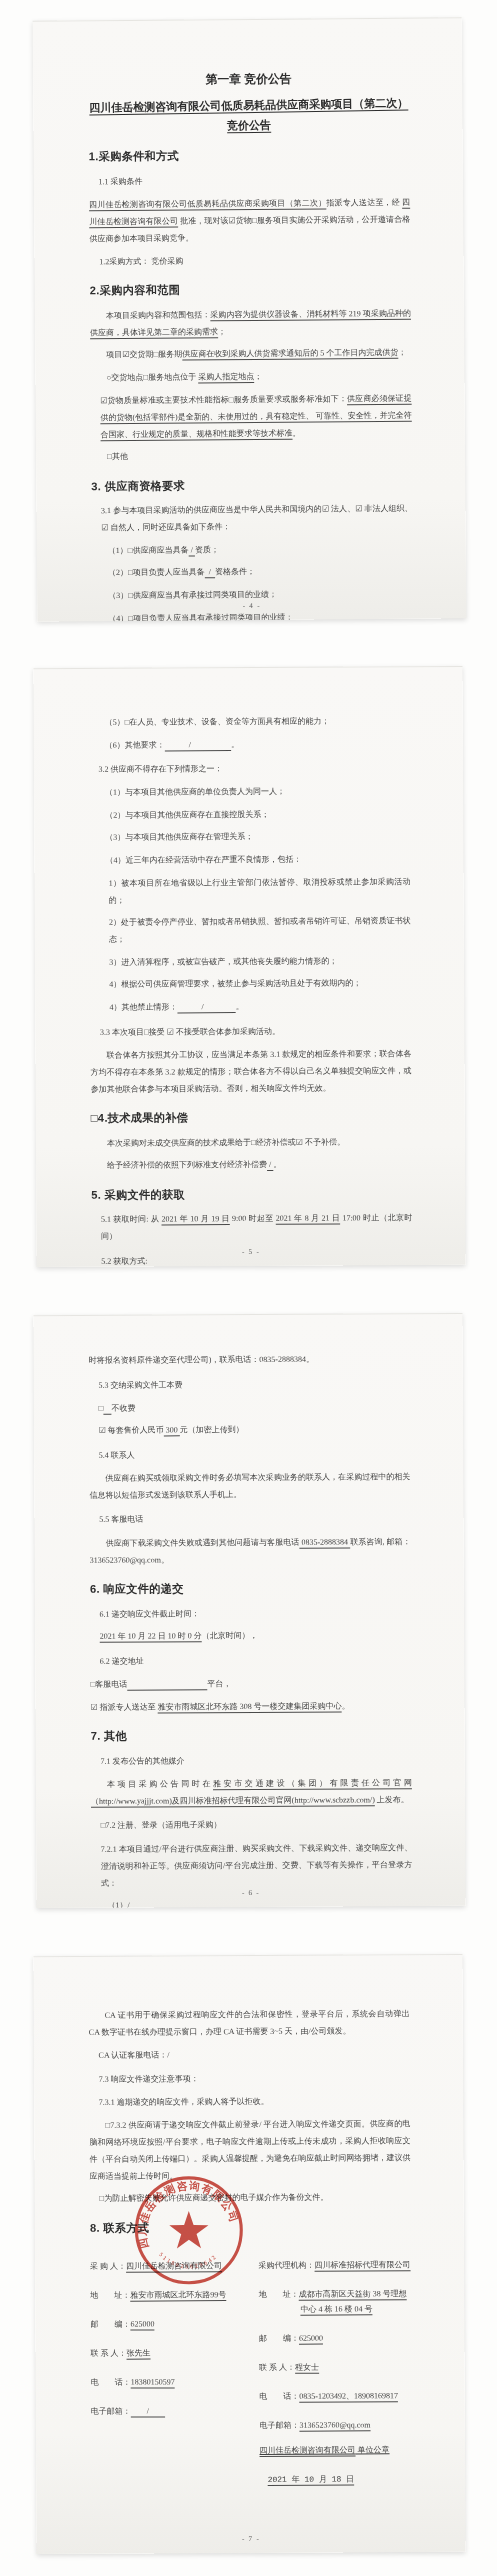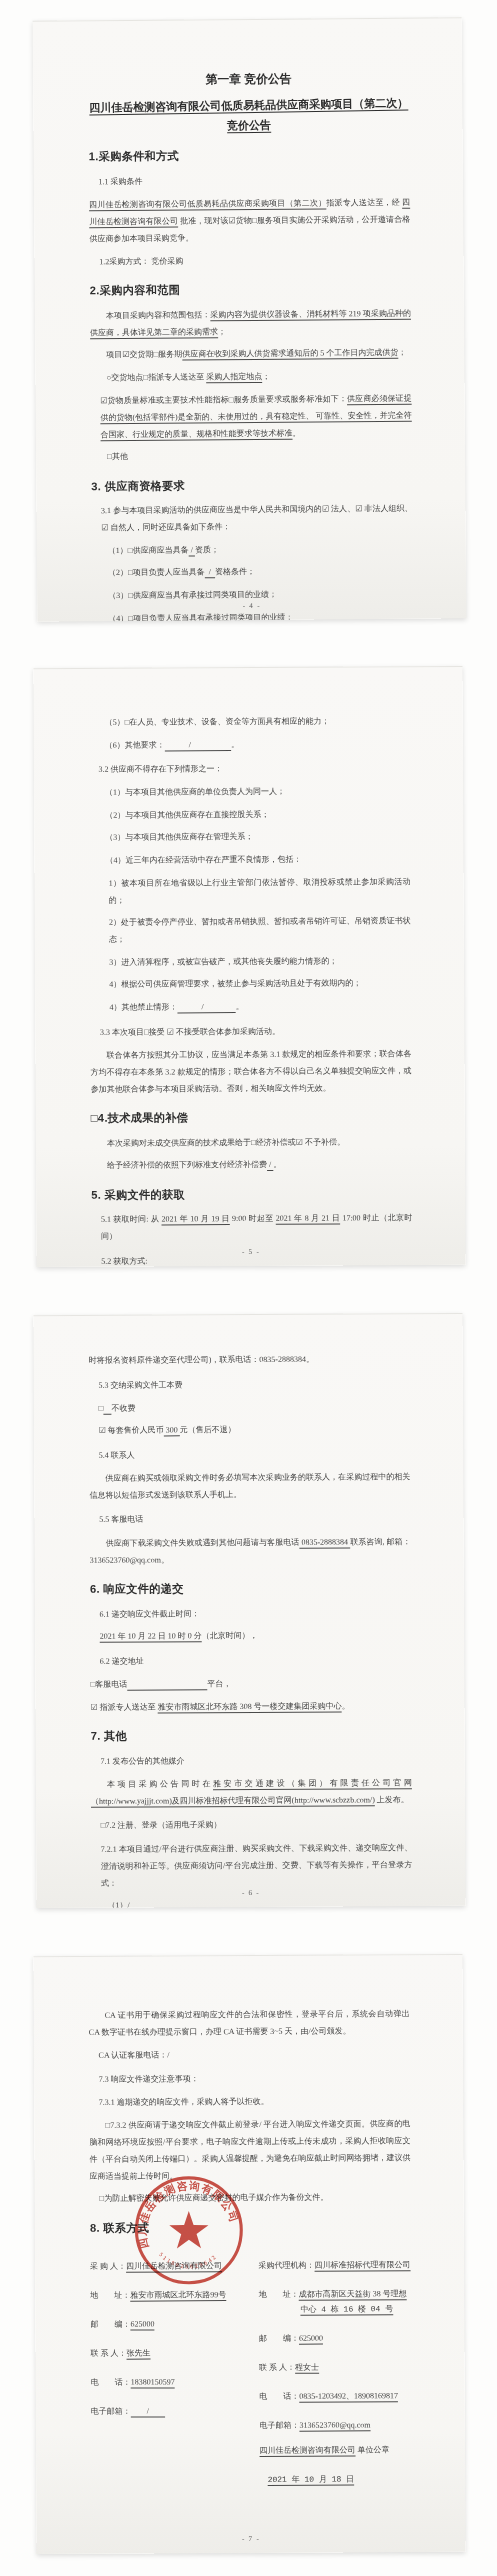--- a/index.html
+++ b/index.html
@@ -49,43 +49,43 @@
     position:absolute;bottom:10px;left:0;width:100%;
     text-align:center;font-size:7.2px;color:#5a5a5a;letter-spacing:1.2px;
   }
   .rot1{transform:rotate(-0.45deg);}
   .rot2{transform:rotate(-0.3deg);}
   
   .contact{display:flex;gap:16px;margin-top:8.7px;}
   .ccol{flex:1;min-width:0;}
   .crow{margin:14px 0 10px;line-height:15px;}
   .clabel{white-space:nowrap;}
-  .cwrap2{display:block;margin-left:5.2em;font-family:Liberation Mono, monospace;}
-  .sealline{margin:2.5px 0 8.7px;}
+  .cwrap2{display:block;margin-left:5.2em;}
+  .sealline{margin:2.5px 0 8.7px;text-decoration:underline;}
   .cdate{margin-left:1em;font-family:Liberation Mono, monospace;}
   
   .stamp{position:absolute;left:96px;top:216px;width:116px;height:116px;opacity:.88;mix-blend-mode:multiply;pointer-events:none;}
 </style>
 </head>
 <body>
 
 <div class="page rot1" style="top:18.7px;height:600px;">
   <div class="inner">
     <div class="chapter">第一章 竞价公告</div>
     <div class="doc-title">四川佳岳检测咨询有限公司低质易耗品供应商采购项目（第二次）竞价公告</div>
 
     <div class="hA">1.采购条件和方式</div>
     <p class="sub ind1">1.1 采购条件</p>
     <p><span class="u">四川佳岳检测咨询有限公司低质易耗品供应商采购项目（第二次）</span><span>指派专人送达至，经 </span><span class="u">四川佳岳检测咨询有限公司</span><span> 批准，现对该☑货物□服务项目实施公开采购活动，公开邀请合格供应商参加本项目采购竞争。</span></p>
     <p class="ind1">1.2采购方式： 竞价采购</p>
 
     <div class="hA">2.采购内容和范围</div>
     <p class="pind"><span>本项目采购内容和范围包括：</span><span class="u">采购内容为提供仪器设备、消耗材料等 219 项采购品种的供应商，具体详见第二章的采购需求</span><span>；</span></p>
     <p class="ind2"><span>项目☑交货期□服务期</span><span class="u">供应商在收到采购人供货需求通知后的 5 个工作日内完成供货</span><span>；</span></p>
-    <p class="ind2"><span>○交货地点□指派专人送达至 </span><span class="u">采购人指定地点</span><span>；</span></p>
+    <p class="ind2"><span>○交货地点□服务地点位于 </span><span class="u">采购人指定地点</span><span>；</span></p>
     <p class="ind1"><span>☑货物质量标准或主要技术性能指标□服务质量要求或服务标准如下：</span><span class="u">供应商必须保证提供的货物(包括零部件)是全新的、未使用过的，具有稳定性、 可靠性、安全性，并完全符合国家、行业规定的质量、规格和性能要求等技术标准</span><span>。</span></p>
     <p class="ind2">□其他</p>
 
     <div class="hA">3. 供应商资格要求</div>
     <p class="ind1">3.1 参与本项目采购活动的供应商应当是中华人民共和国境内的☑ 法人、☑ 非法人组织、☑ 自然人，同时还应具备如下条件：</p>
     <p class="ind2"><span>（1）□供应商应当具备</span><span class="u"> / </span><span>资质；</span></p>
     <p class="ind2"><span>（2）□项目负责人应当具备</span><span class="u">  /  </span><span>资格条件；</span></p>
     <p class="ind2">（3）□供应商应当具有承接过同类项目的业绩；</p>
     <p class="ind2">（4）□项目负责人应当具有承接过同类项目的业绩；</p>
   </div>
@@ -119,21 +119,21 @@
 
   </div>
   <div class="footer">- 5 -</div>
 </div>
 
 <div class="page rot2" style="top:1314px;height:592px;">
   <div class="inner" style="padding-top:36px;">
     <p>时将报名资料原件递交至代理公司)，联系电话：0835-2888384。</p>
     <p class="sub ind1">5.3 交纳采购文件工本费</p>
     <p class="ind1"><span>□</span><span class="u">　</span><span>不收费</span></p>
-    <p class="ind1"><span>☑  每套售价人民币</span><span class="u"> 300 </span><span>元（售后不退）</span></p>
+    <p class="ind1"><span>☑  每套售价人民币</span><span class="u"> 300 </span><span>元（加密上传到）</span></p>
     <p class="sub ind1">5.4 联系人</p>
     <p class="pind">供应商在购买或领取采购文件时务必填写本次采购业务的联系人，在采购过程中的相关信息将以短信形式发送到该联系人手机上。</p>
     <p class="sub ind1">5.5 客服电话</p>
     <p class="pind"><span>供应商下载采购文件失败或遇到其他问题请与客服电话</span><span class="u"> 0835-2888384 </span><span>联系咨询, 邮箱：3136523760@qq.com。</span></p>
 
     <div class="hA">6. 响应文件的递交</div>
     <p class="ind1">6.1 递交响应文件截止时间：</p>
     <p class="ind1"><span class="u">2021 年 10 月 22 日 10 时 0 分</span><span>（北京时间），</span></p>
     <p class="sub ind1">6.2 递交地址</p>
     <p><span>□客服电话</span><span class="u">　　　　　　　　　　</span><span>平台，</span></p>

